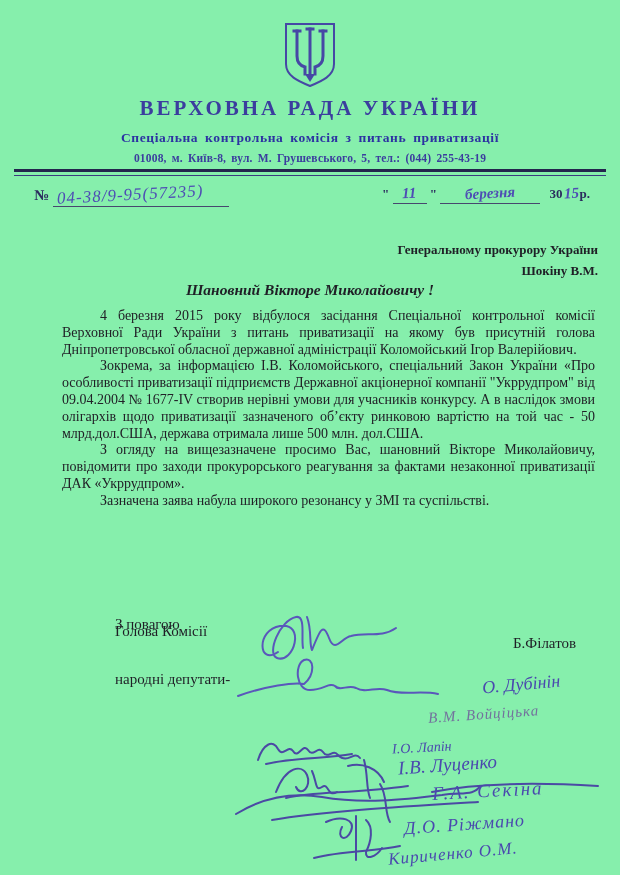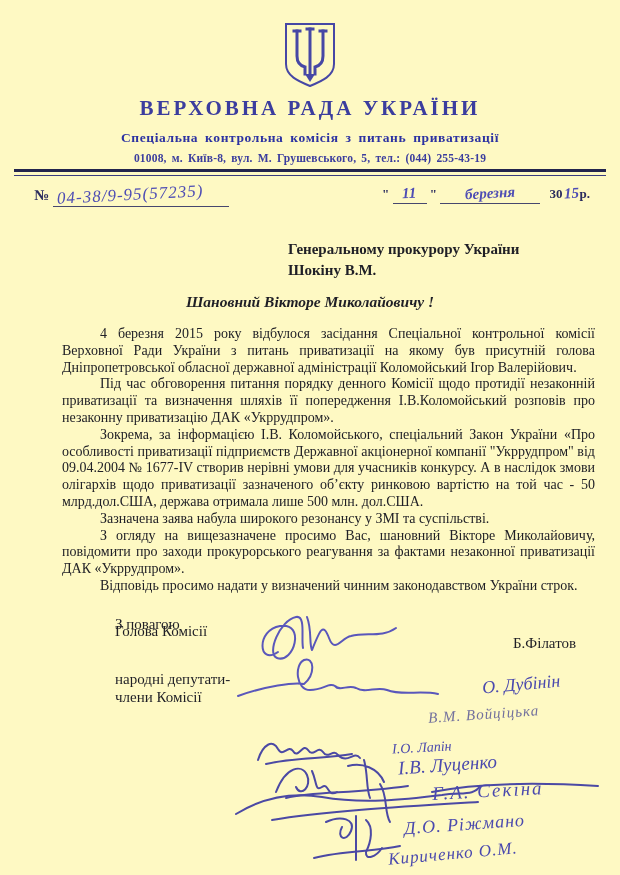--- a/index.html
+++ b/index.html
@@ -1,18 +1,18 @@
 <!DOCTYPE html>
 <html lang="uk"><head>
 <meta charset="utf-8">
 <style>
   html,body{margin:0;padding:0;background:#ffffff;}
   .page{
     position:relative;width:620px;height:875px;margin:0;
-    background:#fef9c3;overflow:hidden;
+    background:#86efac;overflow:hidden;
     font-family:"Liberation Serif","DejaVu Serif",serif;
     color:#26262c;
   }
   
   .letterhead{text-align:center;padding-top:22px;}
   .emblem{display:inline-block;}
   .org-name{
     margin-top:4px;font-size:21px;letter-spacing:3px;font-weight:600;
     color:#3b3d9e;
   }
@@ -45,30 +45,30 @@
   .ref-number-line{min-width:168px;}
   .hw-number{font-size:17px;letter-spacing:1px;}
   .ref-right{font-size:13px;color:#2b2c5e;font-weight:700;white-space:nowrap;}
   .ref-right .hw{font-size:15px;}
   .u-day{min-width:26px;text-align:center;}
   .u-month{min-width:92px;text-align:center;}
   .year-group{margin-left:6px;}
   .hw-year{margin:0 1px;}
   
   .addressee{
-    margin:16px 22px 0 auto;width:310px;text-align:left;
-    font-weight:700;font-size:15px;line-height:21px;color:#1f1f26;
+    margin:16px 22px 0 auto;width:310px;text-align:right;
+    font-weight:700;font-size:13px;line-height:21px;color:#1f1f26;
   }
   .salutation{
-    margin-top:12px;text-align:center;font-weight:700;font-style:italic;
+    text-align:center;font-weight:700;font-style:italic;
     font-size:15.5px;color:#1f1f26;
   }
   
   .letter-body{
-    margin:15px 25px 0 62px;height:322px;overflow:hidden;
+    margin:9px 25px 0 62px;height:322px;overflow:hidden;
     font-size:14px;line-height:16.8px;text-align:justify;color:#212127;
   }
   .letter-body p{margin:0;text-indent:38px;}
   
   .sig-zone{position:absolute;left:0;top:608px;width:620px;height:267px;}
   .sig-zone .abs{position:absolute;white-space:nowrap;}
   .bold{font-weight:400;font-size:15px;color:#1f1f26;}
   .members-label{line-height:18px;}
   .hw-name{
     font-style:italic;color:#4a49ae;display:inline-block;
@@ -116,41 +116,38 @@
 
   <div class="addressee">
     <div>Генеральному прокурору України</div>
     <div>Шокіну В.М.</div>
   </div>
 
   <div class="salutation">Шановний Вікторе Миколайовичу !</div>
 
   <div class="letter-body">
     <p>4 березня 2015 року відбулося  засідання Спеціальної контрольної комісії Верховної Ради України з питань приватизації на якому був присутній голова Дніпропетровської обласної державної адміністрації Коломойський Ігор Валерійович.</p>
-    <p>Під час обговорення питання порядку денного Комісії щодо протидії незаконній приватизації та визначення шляхів її попередження І.В.Коломойський розповів про незаконну приватизацію ДАК «Укррудпром».</p>
     <p>Зокрема, за інформацією І.В. Коломойського, спеціальний Закон України «Про особливості приватизації підприємств Державної акціонерної компанії "Укррудпром" від 09.04.2004 № 1677-IV створив  нерівні умови для учасників конкурсу. А в наслідок змови олігархів щодо приватизації зазначеного об’єкту ринковою вартістю  на той час - 50 млрд.дол.США, держава отримала лише  500 млн. дол.США.</p>
+    <p>З огляду на вищезазначене просимо Вас, шановний Вікторе Миколайовичу,  повідомити про заходи прокурорського реагування  за фактами незаконної приватизації ДАК «Укррудпром».</p>
     <p>Зазначена заява набула широкого резонансу у ЗМІ та суспільстві.</p>
-    <p>З огляду на вищезазначене просимо Вас, шановний Вікторе Миколайовичу,  повідомити про заходи прокурорського реагування  за фактами незаконної приватизації ДАК «Укррудпром».</p>
-    <p>Відповідь просимо надати у визначений чинним законодавством України строк.</p>
   </div>
 
   <div class="sig-zone">
 
     <div class="abs bold" style="left:115px;top:8px;">З повагою</div>
     <div class="abs bold" style="left:115px;top:15px;">Голова Комісії</div>
     <div class="abs bold" style="left:513px;top:27px;">Б.Філатов</div>
 
     <svg class="sig abs" style="left:250px;top:0px;" width="152" height="64" viewBox="0 0 152 64">
       <path d="M28 44 C8 58 6 22 30 18 C56 14 44 56 27 50 C16 46 30 12 46 9 C56 7 51 30 53 40"></path>
       <path d="M57 9 C62 22 59 36 62 42 C70 22 73 14 79 30 C85 46 91 30 101 28 C116 24 132 30 146 20"></path>
     </svg>
 
     <div class="abs bold members-label" style="left:115px;top:62px;">
       <div>народні депутати-</div>
-      <div>члени Комісії</div>
     </div>
 
     <svg class="sig abs" style="left:232px;top:44px;" width="212" height="60" viewBox="0 0 212 60">
       <path d="M6 44 C34 34 62 30 72 32 C84 22 82 4 72 8 C62 13 64 38 78 38 C92 38 97 30 103 34 C108 40 116 32 124 36 C134 42 144 34 155 38 C170 44 188 38 206 42"></path>
     </svg>
     <div class="abs hw-name" style="left:482px;top:66px;font-size:18px;transform:rotate(-5deg);">О. Дубінін</div>
 
     <div class="abs hw-name" style="left:428px;top:98px;font-size:15px;color:#73719d;transform:rotate(-4deg);letter-spacing:1px;">В.М. Войціцька</div>
 
     <svg class="sig dark abs" style="left:252px;top:122px;" width="120" height="42" viewBox="0 0 120 42">

